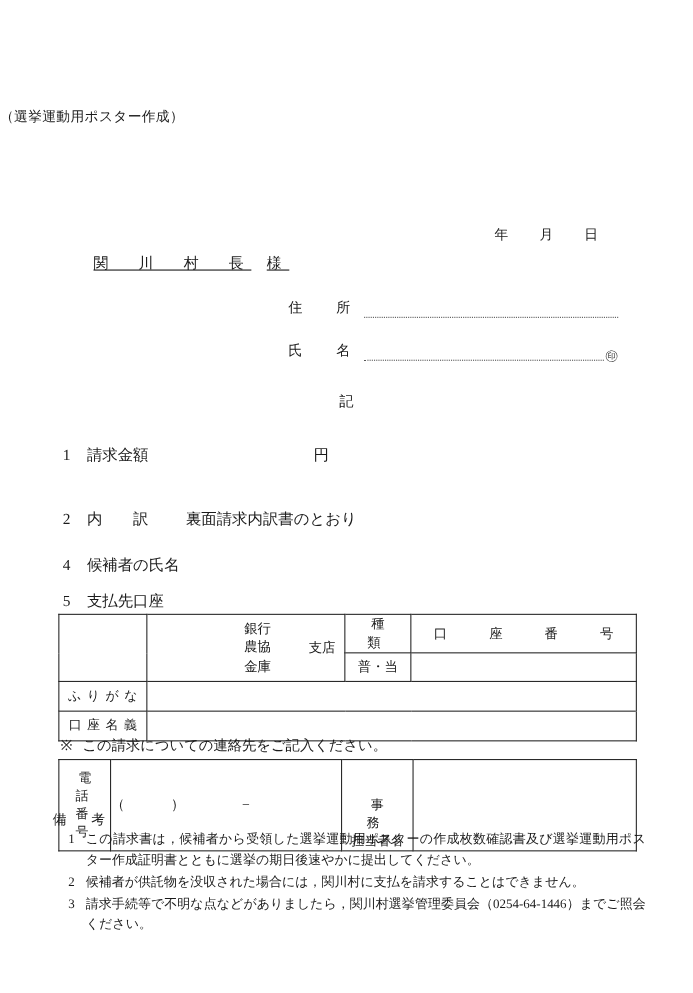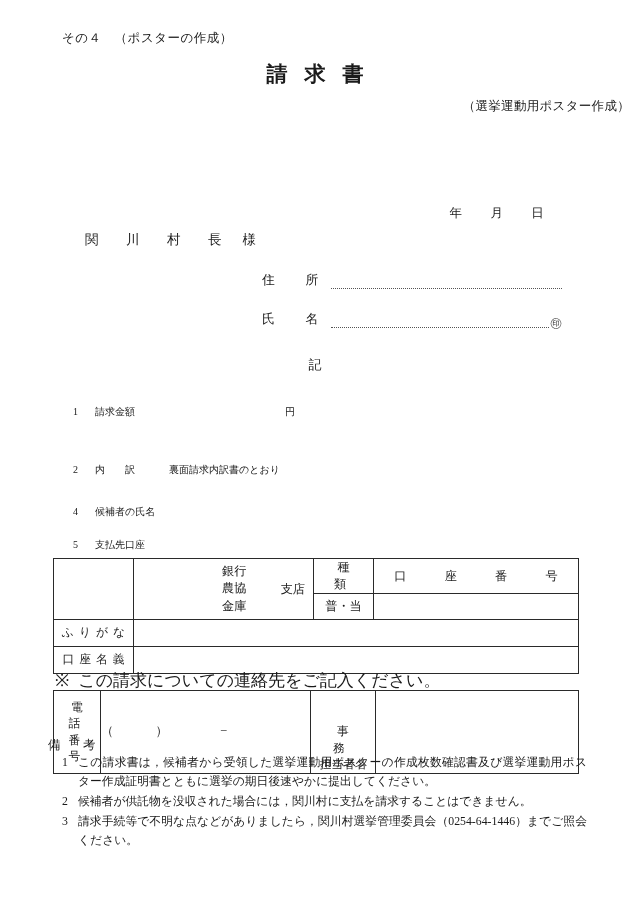--- a/index.html
+++ b/index.html
@@ -40,21 +40,21 @@
     font-size: 21px;
     font-weight: bold;
     letter-spacing: 17px;
     text-indent: 17px;
   }
   .doc-subtitle {
     position: absolute;
     left: 0;
     right: 0;
     top: 98px;
-    text-align: right;
+    text-align: left;
     font-size: 12.5px;
     letter-spacing: 0.3px;
   }
 
   
   .intro {
     position: absolute;
     left: 53px;
     top: 144px;
     width: 528px;
@@ -72,20 +72,21 @@
     font-size: 12.5px;
     letter-spacing: 0.3px;
   }
   .date-line span { margin: 0 14px; }
   .addressee {
     position: absolute;
     left: 85px;
     top: 231px;
     font-size: 13.5px;
     letter-spacing: 7px;
+    text-decoration: underline;
   }
   .addressee .sama { margin-left: 14px; }
 
   
   .field-row {
     position: absolute;
     left: 262px;
     width: 300px;
     font-size: 12.8px;
     display: flex;
@@ -117,23 +118,22 @@
     left: 0; right: 0;
     top: 356px;
     text-align: center;
     font-size: 13px;
   }
 
   
   .item {
     position: absolute;
     left: 57px;
-    font-size: 10px;
+    font-size: 14px;
     white-space: nowrap;
-    margin-left: 16px;
   }
   .item .num { display: inline-block; width: 22px; }
   #item-1 { top: 405px; }
   #item-2 { top: 463px; }
   #item-3 { top: 471px; }
   #item-4 { top: 505px; }
   #item-5 { top: 538px; }
 
   .sp-amount { display: inline-block; width: 150px; }
   .sp-breakdown { display: inline-block; width: 34px; }
@@ -191,21 +191,21 @@
     text-indent: 5px;
     font-size: 11.8px;
   }
   .dashed-bottom { border-bottom: 1px dashed #777 !important; }
 
   
   .contact-note {
     position: absolute;
     left: 55px;
     top: 668px;
-    font-size: 17px;
+    font-size: 13px;
   }
   .contact-note .mk { margin-right: 9px; }
 
   #contact-table {
     left: 53px;
     top: 690px;
     width: 525px;
   }
   .tel-lbl {
     text-align: center;
@@ -261,22 +261,20 @@
   .remark .rtxt {
     flex: 1;
     text-align: justify;
   }
 </style>
 </head>
 <body>
 
 <div class="page">
 
-  <div class="form-code">その４　（ポスターの作成）</div>
-  <div class="doc-title">請求書</div>
   <div class="doc-subtitle">（選挙運動用ポスター作成）</div>
 
 
   <div class="date-line">
     <span>年</span><span>月</span><span>日</span>
   </div>
 
   <div class="addressee">
     <span>関　川　村　長</span><span class="sama">様</span>
   </div>

